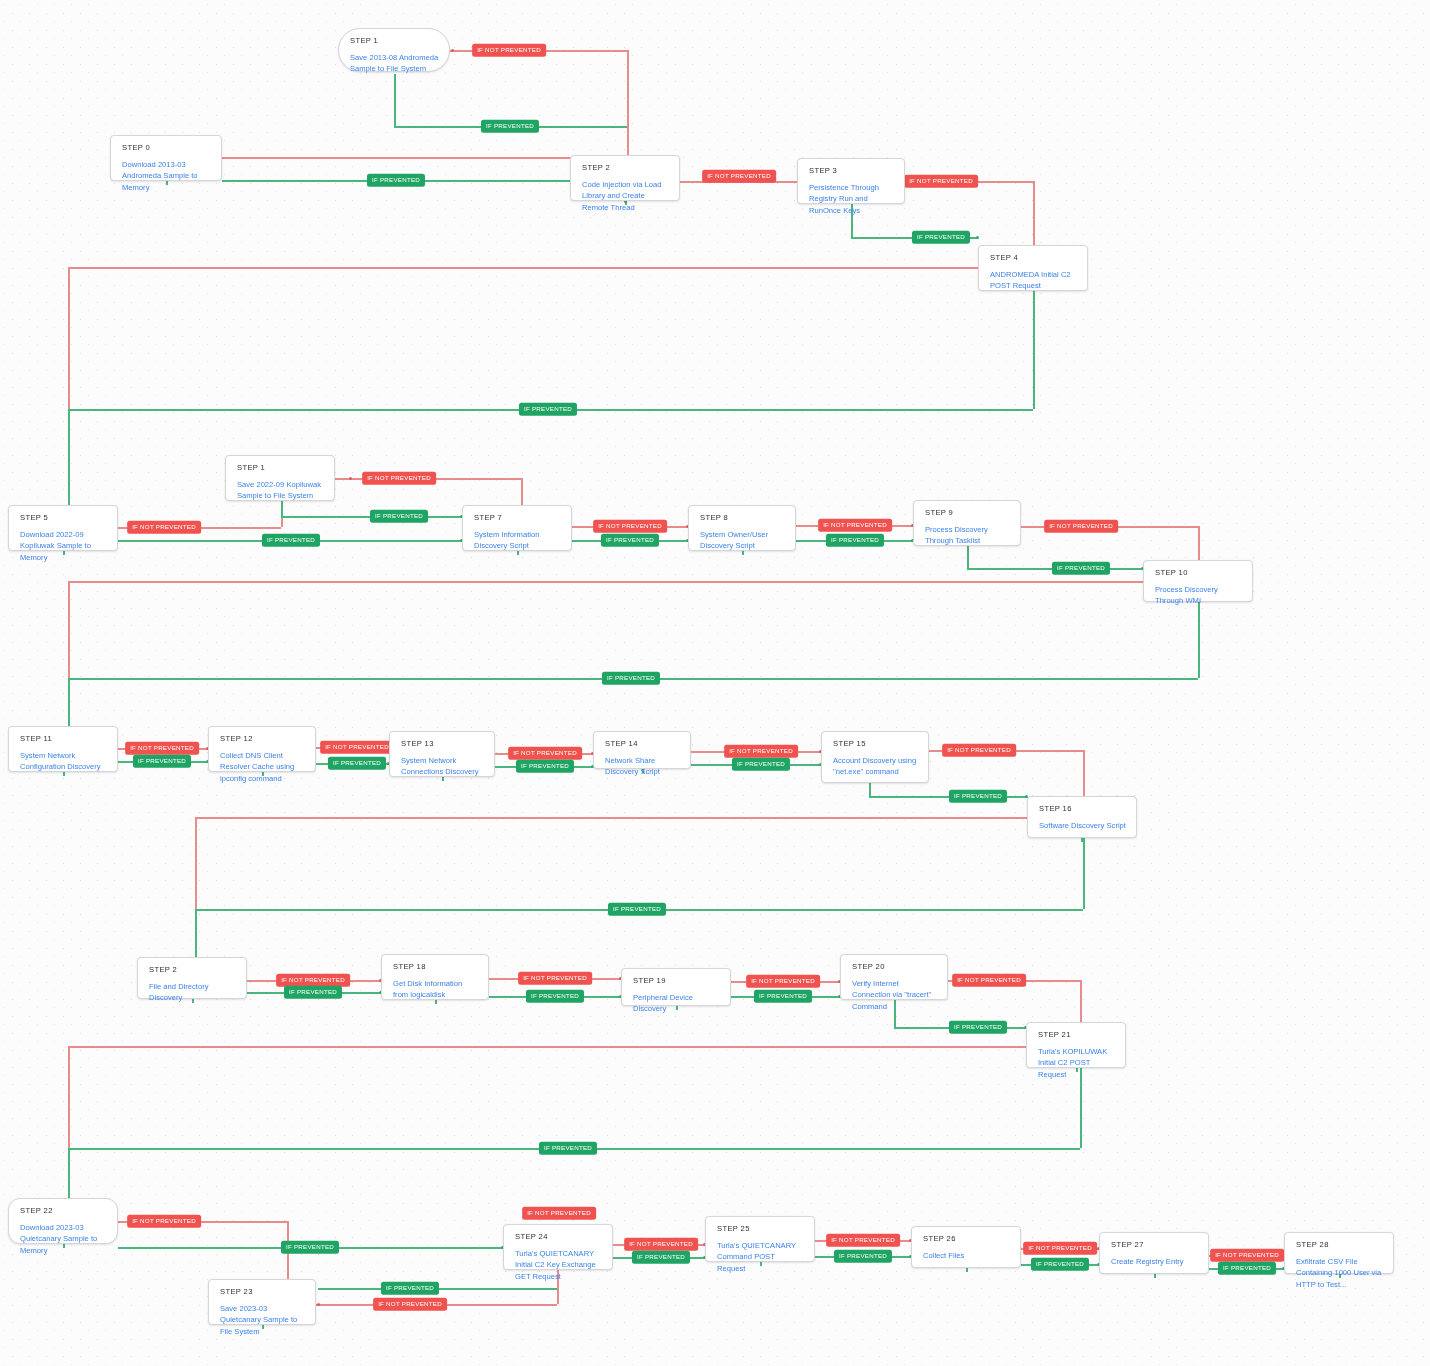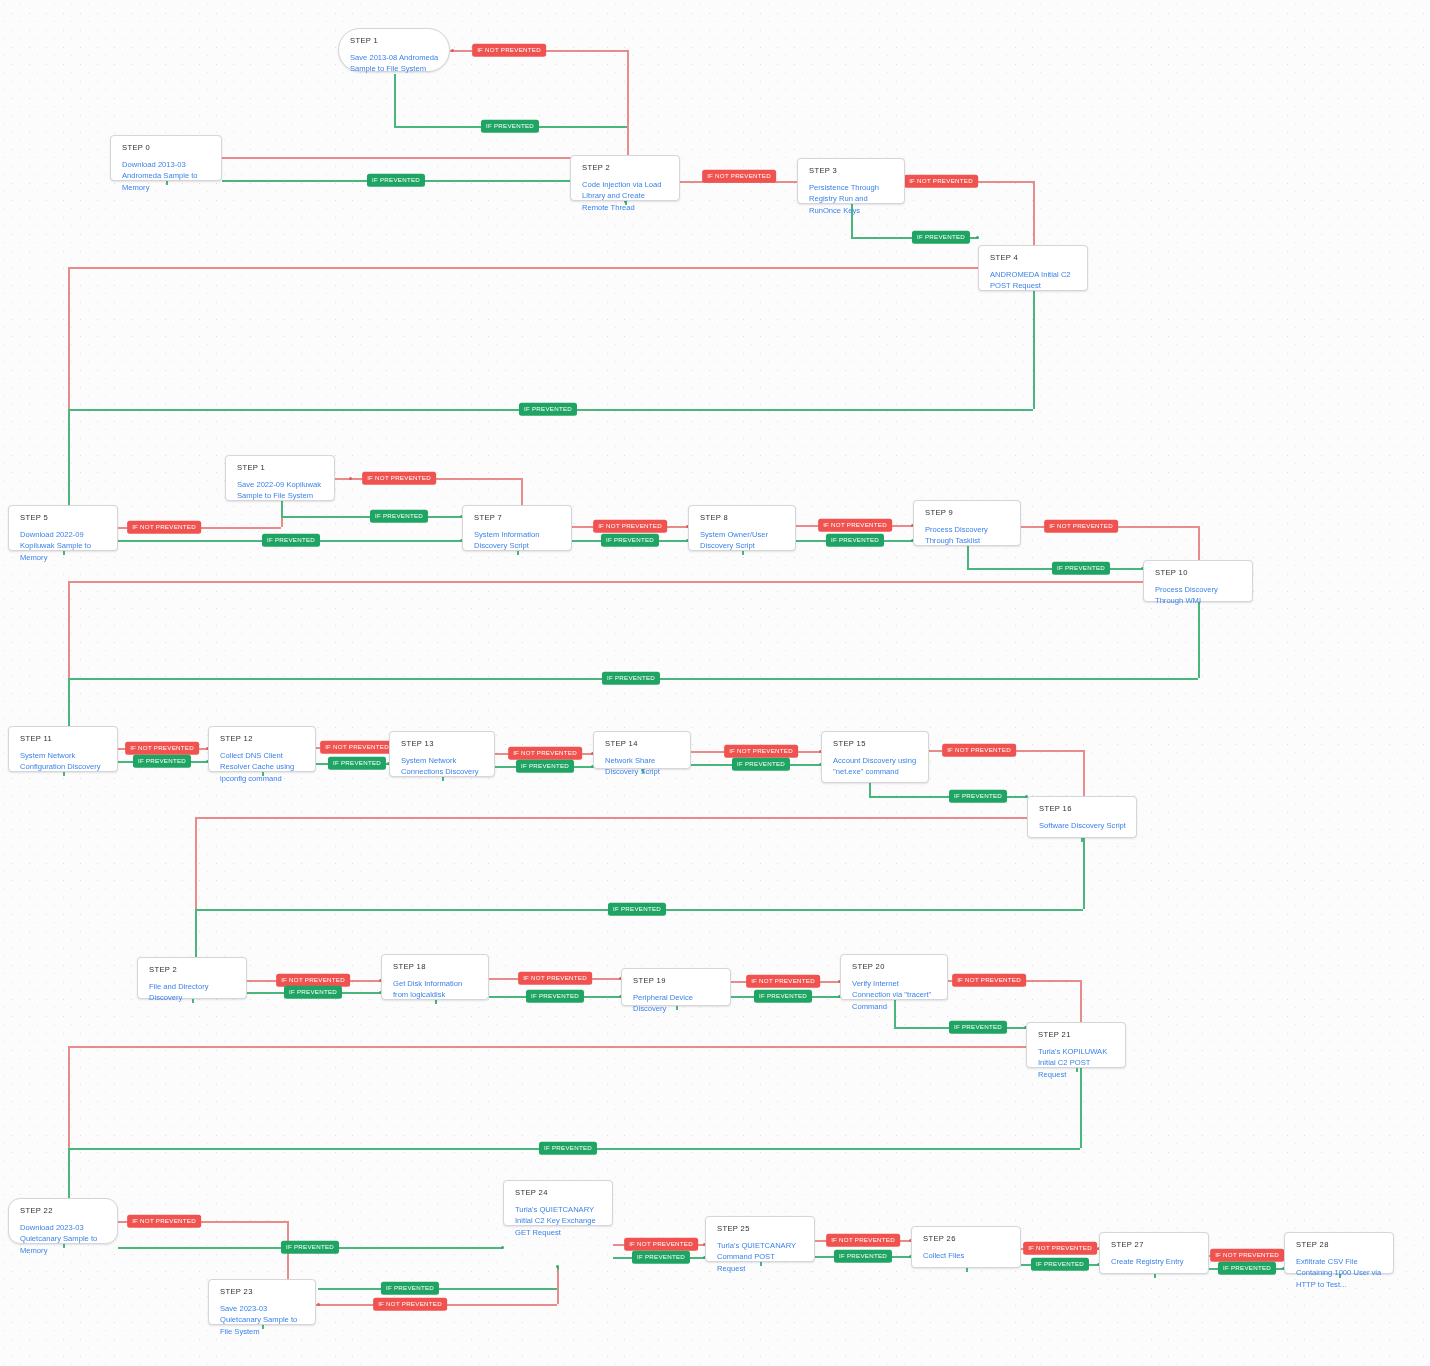--- a/index.html
+++ b/index.html
@@ -347,21 +347,21 @@
         <div class="steptitle">Turla's KOPILUWAK Initial C2 POST Request</div>
       </div>
       <div class="card" style="left: 8px; top: 1198px; width: 110px; height: 46px; border-radius: 12px;">
         <div class="stepnum">STEP 22</div>
         <div class="steptitle">Download 2023-03 Quietcanary Sample to Memory</div>
       </div>
       <div class="card" style="left: 208px; top: 1279px; width: 108px; height: 46px;">
         <div class="stepnum">STEP 23</div>
         <div class="steptitle">Save 2023-03 Quietcanary Sample to File System</div>
       </div>
-      <div class="card" style="left: 503px; top: 1180px; width: 110px; height: 46px;">
+      <div class="card" style="left: 503px; top: 1224px; width: 110px; height: 46px;">
         <div class="stepnum">STEP 24</div>
         <div class="steptitle">Turla's QUIETCANARY Initial C2 Key Exchange GET Request</div>
       </div>
       <div class="card" style="left: 705px; top: 1216px; width: 110px; height: 46px;">
         <div class="stepnum">STEP 25</div>
         <div class="steptitle">Turla's QUIETCANARY Command POST Request</div>
       </div>
       <div class="card" style="left: 911px; top: 1226px; width: 110px; height: 42px;">
         <div class="stepnum">STEP 26</div>
         <div class="steptitle">Collect Files</div>

